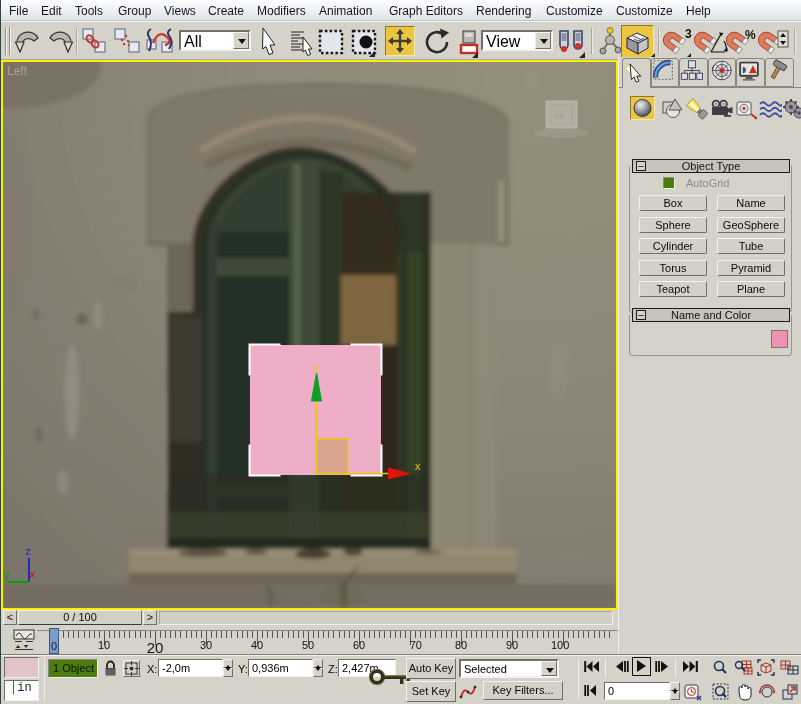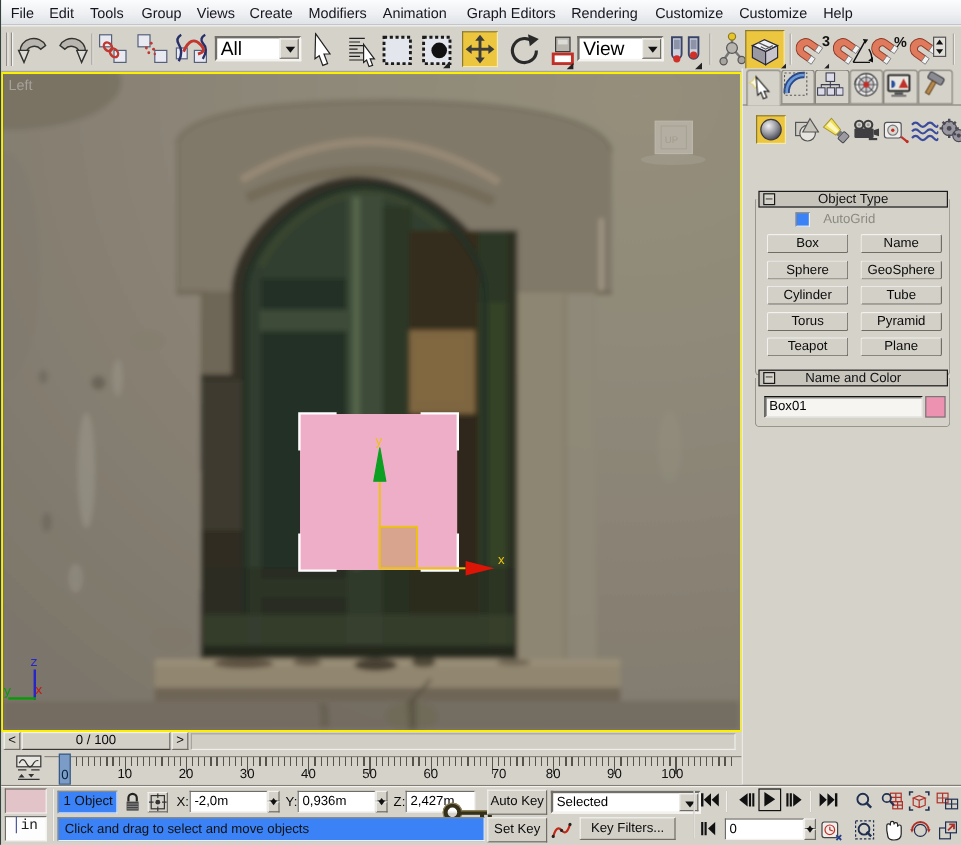--- a/index.html
+++ b/index.html
@@ -6,21 +6,21 @@
  font-family:"Liberation Sans",sans-serif;border-left:1px solid #33423c;}
 .abs{position:absolute;}
 #menubar{left:0;top:0;width:801px;height:21px;
  background:linear-gradient(#fbfcfd,#eef0f3 55%,#e0e3e7);border-bottom:1px solid #c2c6ca;}
 .mi{position:absolute;top:4px;font-size:12px;color:#15151f;}
 #toolbar{left:0;top:21px;width:801px;height:39px;background:#d5d2ca;border-top:1px solid #f4f3ef;border-bottom:1px solid #aaa79f;}
 .sep{position:absolute;width:2px;background:#aaa7a0;border-right:1px solid #eceae6;}
 .grip{position:absolute;width:2px;background:#f2f1ed;border-left:1px solid #908d86;}
 .tbtn{position:absolute;width:30px;height:30px;}
 .gold{background:#edc63f;border:1px solid;border-color:#8a7a30 #f4e9b0 #f4e9b0 #8a7a30;}
-.ginset{background:#3b82f6;border:1px solid;border-color:#8b897f #f2f1ee #f2f1ee #8b897f;}
+.ginset{background:#4d7c0f;border:1px solid;border-color:#8b897f #f2f1ee #f2f1ee #8b897f;}
 .combo{background:#fff;border:2px solid;border-color:#716f68 #f4f3ef #f4f3ef #716f68;}
 .combo .txt{position:absolute;left:3px;top:1px;font-size:16px;color:#000;white-space:nowrap;}
 .combo .db{position:absolute;right:0;top:0;bottom:0;width:16px;background:#d5d2ca;
  border:1px solid;border-color:#f2f1ee #6f6d66 #6f6d66 #f2f1ee;}
 .combo .db:after{content:"";position:absolute;left:4px;top:6px;border:4px solid transparent;border-top:5px solid #111;}
 #viewport{left:0;top:60px;width:617px;height:550px;background:#8f897c;border:2px solid #fcf000;}
 #cmdpanel{left:617px;top:57px;width:184px;height:597px;background:#d5d2ca;border-left:1px solid #f0efeb;}
 .rolhead{position:absolute;height:14px;background:#c7c4bc;border:1px solid #1a1a1a;
  font-size:11px;color:#111;text-align:center;line-height:12px;}
 .rolbox{position:absolute;border:1px solid #98958b;border-top:none;border-radius:0 0 4px 4px;}
@@ -456,21 +456,20 @@
 <div class="obtn" style="left:20px;top:159.5px">Sphere</div>
 <div class="obtn" style="left:98px;top:159.5px">GeoSphere</div>
 <div class="obtn" style="left:20px;top:181px">Cylinder</div>
 <div class="obtn" style="left:98px;top:181px">Tube</div>
 <div class="obtn" style="left:20px;top:202.5px">Torus</div>
 <div class="obtn" style="left:98px;top:202.5px">Pyramid</div>
 <div class="obtn" style="left:20px;top:224px">Teapot</div>
 <div class="obtn" style="left:98px;top:224px">Plane</div>
 <div class="rolbox abs" style="left:10px;top:258px;width:163px;height:41px"></div>
 <div class="rolhead abs" style="left:13px;top:251px;width:158px"><span class="minus">–</span>Name and Color</div>
-<div class="abs" style="left:18px;top:273px;width:132px;height:18px;background:#f6f5f2;border:1px solid;border-color:#141414 #dddcd8 #dddcd8 #141414;box-shadow:inset 1px 1px 0 #8a8880;font-size:11px;color:#000;padding:2px 0 0 3px">Box01</div>
 <div class="abs" style="left:152px;top:273px;width:17px;height:18px;background:#ee92b2;border:1px solid #777"></div>
 </div>
 <div class="abs" style="left:0;top:610px;width:617px;height:16px;background:#d5d2ca">
 <div class="sbtn" style="left:2px;top:0px;width:14px;height:15px;line-height:13px">&lt;</div>
 <div class="sbtn" style="left:17px;top:0px;width:124px;height:15px;line-height:13px;border-bottom-color:#3a3a35">0 / 100</div>
 <div class="sbtn" style="left:142px;top:0px;width:14px;height:15px;line-height:13px">&gt;</div>
 <div class="abs" style="left:158px;top:1px;width:454px;height:14px;background:#d1cec6;border:1px solid;border-color:#a7a49c #efeeea #efeeea #a7a49c"></div>
 </div>
 <div class="abs" style="left:0;top:626px;width:617px;height:28px;background:#d5d2ca;overflow:hidden">
 <svg class="abs" style="left:12px;top:3px" width="22" height="22" viewBox="0 0 22 22">
@@ -479,21 +478,21 @@
 <g stroke="#333" fill="#333">
           <path d="M5 16 l-2.5 3 h5 Z M13 19 l-2.5 -3 h5 Z" stroke="none"></path>
           <path d="M2 20.5 h18 M2 12.5 h7 M13 12.5 h7"></path>
         </g>
       </svg>
 <div class="abs" style="left:36px;top:4px;width:581px;height:1px;background:#8a887e"></div>
 <svg class="abs" style="left:0;top:0" width="617" height="28">
         <path d="M52.4 5 v14 M57.5 5 v7 M62.6 5 v7 M67.7 5 v7 M72.8 5 v7 M77.9 5 v7 M83.0 5 v7 M88.1 5 v7 M93.2 5 v7 M98.3 5 v7 M103.4 5 v14 M108.5 5 v7 M113.6 5 v7 M118.7 5 v7 M123.8 5 v7 M128.9 5 v7 M134.0 5 v7 M139.1 5 v7 M144.2 5 v7 M149.3 5 v7 M154.4 5 v14 M159.5 5 v7 M164.6 5 v7 M169.7 5 v7 M174.8 5 v7 M179.9 5 v7 M185.0 5 v7 M190.1 5 v7 M195.2 5 v7 M200.3 5 v7 M205.4 5 v14 M210.5 5 v7 M215.6 5 v7 M220.7 5 v7 M225.8 5 v7 M230.9 5 v7 M236.0 5 v7 M241.1 5 v7 M246.2 5 v7 M251.3 5 v7 M256.4 5 v14 M261.5 5 v7 M266.6 5 v7 M271.7 5 v7 M276.8 5 v7 M281.9 5 v7 M287.0 5 v7 M292.1 5 v7 M297.2 5 v7 M302.3 5 v7 M307.4 5 v14 M312.5 5 v7 M317.6 5 v7 M322.7 5 v7 M327.8 5 v7 M332.9 5 v7 M338.0 5 v7 M343.1 5 v7 M348.2 5 v7 M353.3 5 v7 M358.4 5 v14 M363.5 5 v7 M368.6 5 v7 M373.7 5 v7 M378.8 5 v7 M383.9 5 v7 M389.0 5 v7 M394.1 5 v7 M399.2 5 v7 M404.3 5 v7 M409.4 5 v14 M414.5 5 v7 M419.6 5 v7 M424.7 5 v7 M429.8 5 v7 M434.9 5 v7 M440.0 5 v7 M445.1 5 v7 M450.2 5 v7 M455.3 5 v7 M460.4 5 v14 M465.5 5 v7 M470.6 5 v7 M475.7 5 v7 M480.8 5 v7 M485.9 5 v7 M491.0 5 v7 M496.1 5 v7 M501.2 5 v7 M506.3 5 v7 M511.4 5 v14 M516.5 5 v7 M521.6 5 v7 M526.7 5 v7 M531.8 5 v7 M536.9 5 v7 M542.0 5 v7 M547.1 5 v7 M552.2 5 v7 M557.3 5 v7 M562.4 5 v14 M567.5 5 v7 M572.6 5 v7 M577.7 5 v7 M582.8 5 v7 M587.9 5 v7 M593.0 5 v7 M598.1 5 v7 M603.2 5 v7 M608.3 5 v7" stroke="#55534c" stroke-width="1" shape-rendering="crispEdges"></path>
       </svg>
 <div class="abs" style="left:91px;top:13px;width:24px;text-align:center;font-size:11px;color:#111">10</div>
-<div class="abs" style="left:142px;top:13px;width:24px;text-align:center;font-size:11px;color:#111">20</div>
+<div class="abs" style="left:142px;top:13px;width:24px;text-align:center;font-size:15px;color:#111">20</div>
 <div class="abs" style="left:193px;top:13px;width:24px;text-align:center;font-size:11px;color:#111">30</div>
 <div class="abs" style="left:244px;top:13px;width:24px;text-align:center;font-size:11px;color:#111">40</div>
 <div class="abs" style="left:295px;top:13px;width:24px;text-align:center;font-size:11px;color:#111">50</div>
 <div class="abs" style="left:346px;top:13px;width:24px;text-align:center;font-size:11px;color:#111">60</div>
 <div class="abs" style="left:397px;top:13px;width:24px;text-align:right;font-size:11px;color:#111">70</div>
 <div class="abs" style="left:448px;top:13px;width:24px;text-align:center;font-size:11px;color:#111">80</div>
 <div class="abs" style="left:499px;top:13px;width:24px;text-align:center;font-size:11px;color:#111">90</div>
 <div class="abs" style="left:550px;top:13px;width:24px;text-align:left;font-size:11px;color:#111">100</div>
 <div class="abs" style="left:48px;top:2px;width:10px;height:26px;background:#7a9cc6;border:1px solid #3a5a80;font-size:11px;color:#06233f;text-align:center;line-height:34px">0</div>
 </div>
@@ -529,24 +528,23 @@
 <div class="fld" style="left:337px;top:4px;width:58px;height:18px;padding-top:2px">2,427m</div>
 <svg class="abs" style="left:366px;top:11px" width="48" height="24" viewBox="0 0 48 24">
 <circle cx="10" cy="11" r="6" fill="none" stroke="#35301a" stroke-width="4"></circle>
 <circle cx="10" cy="11" r="7.8" fill="none" stroke="#93835a" stroke-width="1"></circle>
 <rect x="16" y="9.4" width="26" height="3.6" fill="#35301a"></rect>
 <rect x="42" y="9.4" width="2.5" height="3.6" fill="#35301a"></rect>
 <rect x="33" y="12" width="3.4" height="6" fill="#35301a"></rect>
 <rect x="39.5" y="12" width="3.4" height="8" fill="#35301a"></rect>
 <path d="M17 9.8 h24" stroke="#8a7a4a" stroke-width="1"></path>
       </svg>
-<div class="abs ginset" style="left:47px;top:26px;width:356px;height:20px;font-size:11px;color:#111;padding:3px 0 0 5px">Click and drag to select and move objects</div>
 <div class="sbtn" style="left:405px;top:3px;width:50px;height:21px;line-height:19px">Auto Key</div>
 <div class="sbtn" style="left:405px;top:26px;width:50px;height:21px;line-height:19px">Set Key</div>
-<div class="combo abs" style="left:458px;top:4px;width:125px;height:19px">
+<div class="combo abs" style="left:458px;top:4px;width:100px;height:19px">
         <span class="txt" style="font-size:11px;top:2px">Selected</span>
         <span class="db"></span>
       </div>
 <svg class="abs" style="left:458px;top:28px" width="18" height="18" viewBox="0 0 18 18">
 <path d="M2 14 q3 -10 7 -5 t7 -5" fill="none" stroke="#c02818" stroke-width="1.8"></path>
 <circle cx="2" cy="14" r="1.3" fill="#222"></circle>
         <circle cx="9" cy="9" r="1.3" fill="#222"></circle>
         <circle cx="16" cy="4" r="1.3" fill="#222"></circle>
       </svg>
 <div class="sbtn" style="left:482px;top:26px;width:80px;height:19px;line-height:17px">Key Filters...</div>

